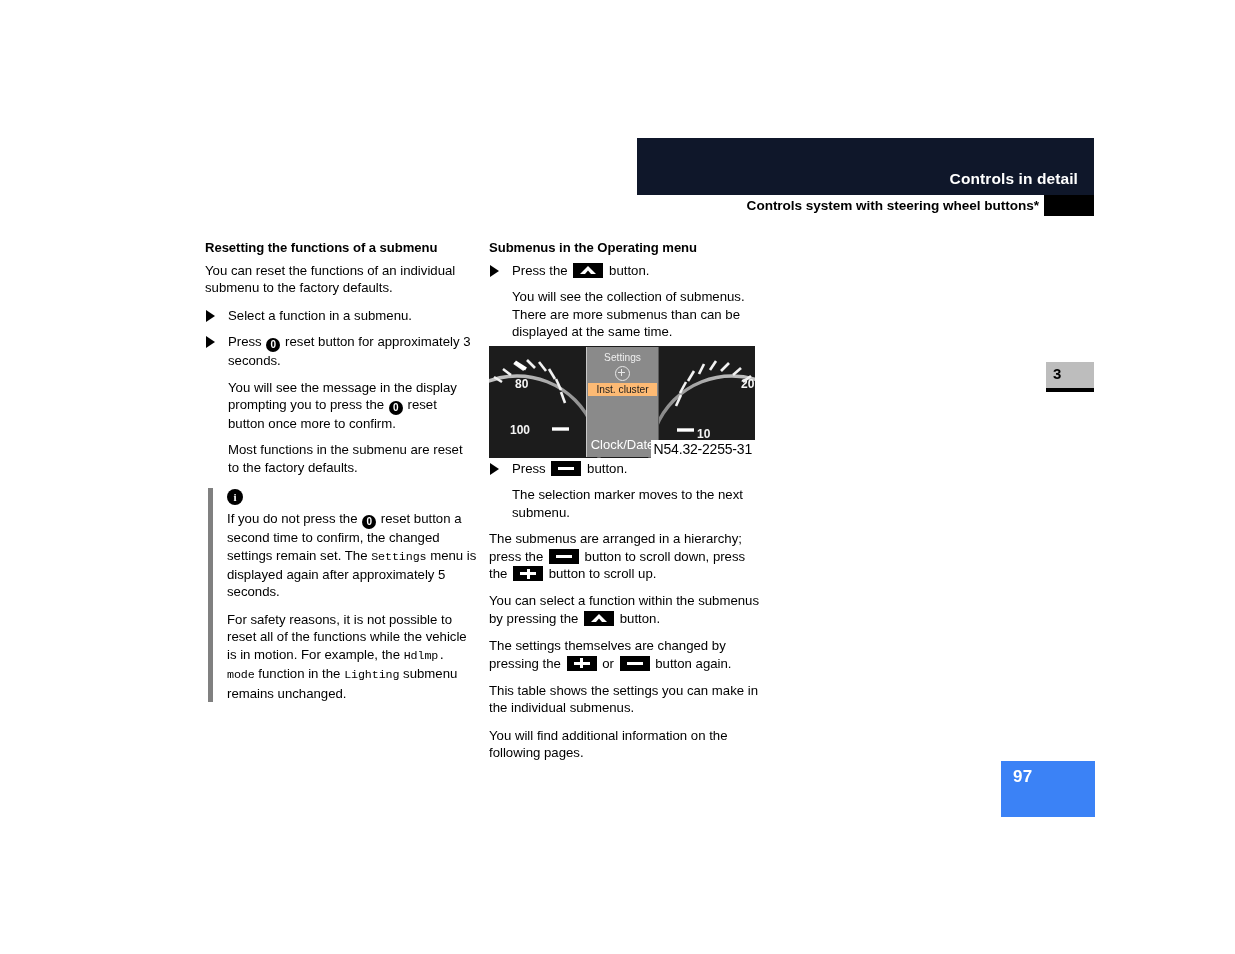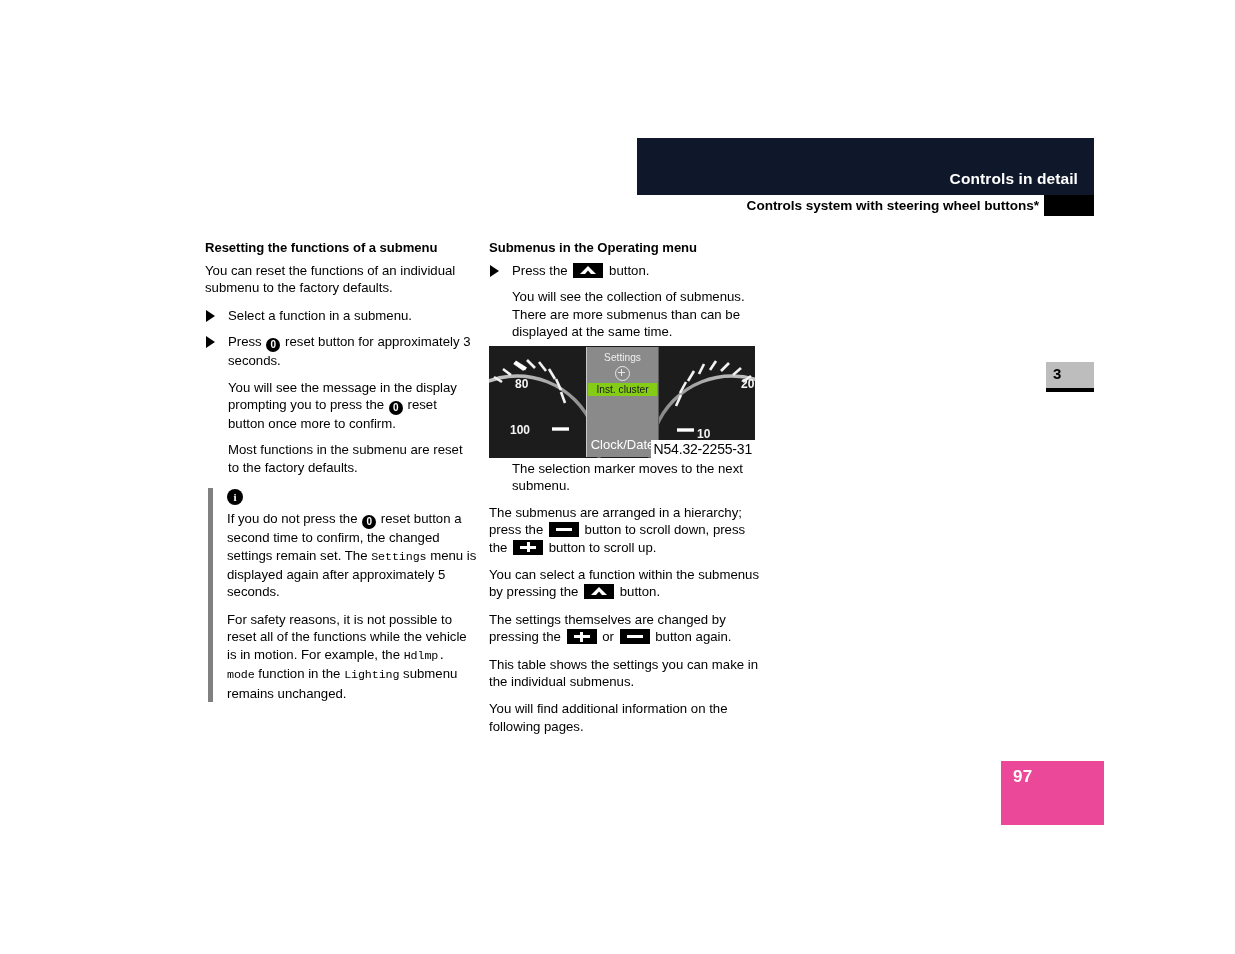--- a/index.html
+++ b/index.html
@@ -89,23 +89,22 @@
     height: 4px;
     background: #000;
   }
 
   
   .pagenum-box {
     position: absolute;
     left: 1001px;
     top: 761px;
     width: 94px;
-    height: 64px;
-    background: #ec4899;
-    padding-left: 9px;
+    height: 56px;
+    background: #3b82f6;
   }
   .pagenum-box .num {
     position: absolute;
     left: 12px;
     top: 6px;
     font-size: 17px;
     font-weight: bold;
     color: #ffffff;
     letter-spacing: 0.3px;
   }
@@ -290,21 +289,21 @@
     background: #e8e8e8;
   }
   .cluster-display .plus-circ::after {
     content: "";
     position: absolute;
     left: 4.8px; top: 2.4px;
     width: 1.4px; height: 6.5px;
     background: #e8e8e8;
   }
   .cluster-display .mi-sel {
-    background: #84cc16;
+    background: #fdba74;
     color: #1b1b1b;
     display: block;
     margin: 0 1px;
     font-size: 10.2px;
     line-height: 13px;
   }
   .cluster-display .mi {
     display: block;
     color: #ffffff;
     font-size: 13px;
@@ -462,20 +461,26 @@
       <span class="mi">Lighting</span>
       <span class="mi">Vehicle</span>
       <div class="minus-circ"></div>
     </div>
 
     <div class="fig-caption">N54.32-2255-31</div>
   </div>
 
   <div class="col col-right" style="top:460px;">
 
+    <div class="step">
+      <span class="tri"></span>
+      <span>Press</span>
+      <span class="kbtn"><span class="bar-h"></span></span>
+      <span>button.</span>
+    </div>
 
     <div class="sub">The selection marker moves to the next submenu.</div>
 
     <p class="para">
       <span>The submenus are arranged in a hierarchy; press the</span>
       <span class="kbtn"><span class="bar-h"></span></span>
       <span>button to scroll down, press the</span>
       <span class="kbtn"><span class="bar-h"></span><span class="bar-v"></span></span>
       <span>button to scroll up.</span>
     </p>

